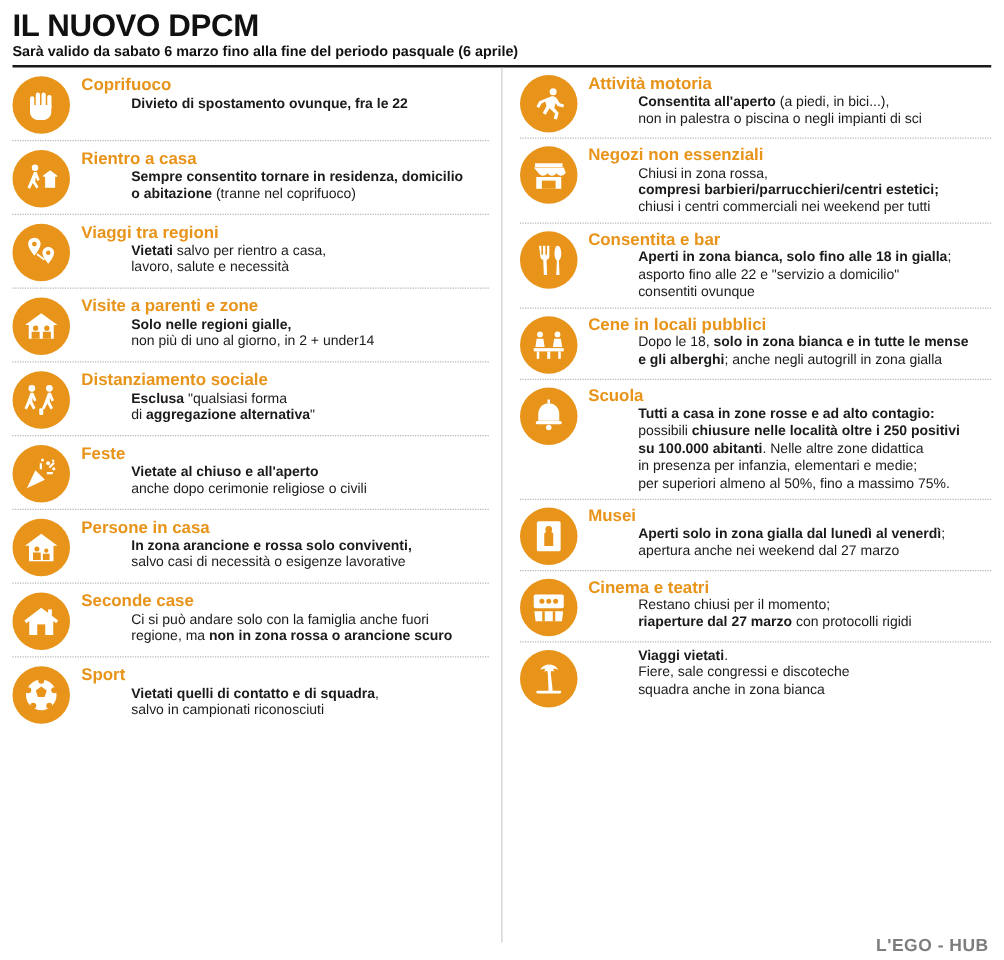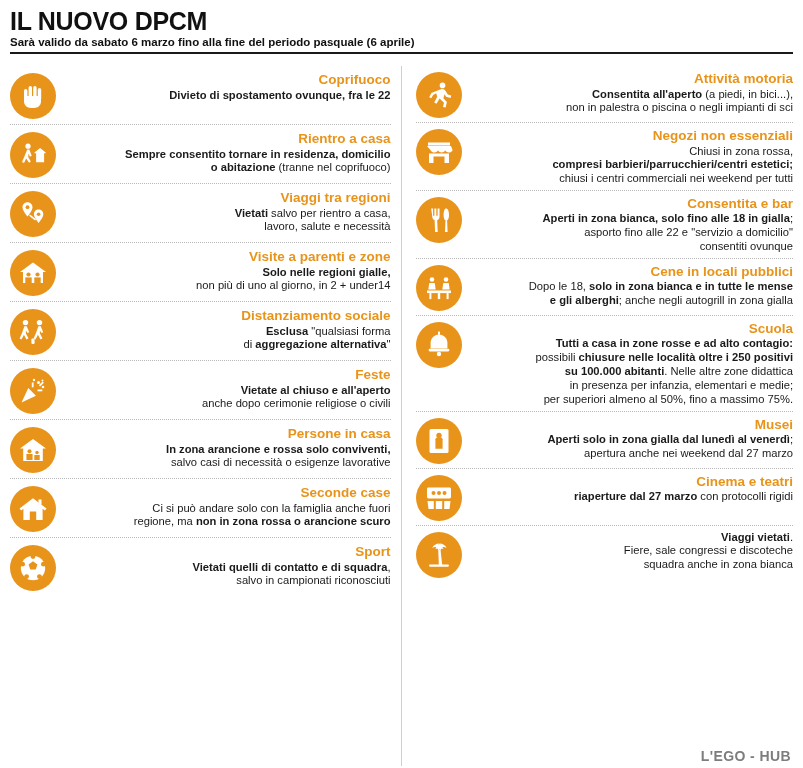--- a/index.html
+++ b/index.html
@@ -19,21 +19,21 @@
     width: 803px;
     height: 768px;
     box-sizing: border-box;
     padding: 8px 10px 0 10px;
     position: relative;
   }
   
   .header {
     border-bottom: 2px solid #1a1a1a;
     padding-bottom: 3px;
-    margin-bottom: 12px;
+    margin-bottom: 0;
   }
   .title {
     font-size: 25px;
     font-weight: bold;
     letter-spacing: -0.3px;
     line-height: 1.05;
     margin: 0 0 2px 0;
     color: #111;
   }
   .subtitle {
@@ -41,21 +41,20 @@
     font-weight: bold;
     line-height: 1.15;
     margin: 0;
     color: #111;
   }
   
   .columns {
     display: flex;
     gap: 0px;
     height: 700px;
-    text-align: right;
   }
   .col {
     width: 392px;
     box-sizing: border-box;
   }
   .col-left {
     padding-right: 10px;
     border-right: 1px solid #cfcfcf;
   }
   .col-right {
@@ -458,20 +457,21 @@
                 </g>
                 <path d="M3.5 18h23l-1 8h-21z"></path>
                 <rect x="9.8" y="18" width="2" height="8" fill="#e8941a"></rect>
                 <rect x="18.2" y="18" width="2" height="8" fill="#e8941a"></rect>
               </g>
             </svg>
           </div>
           <div class="entry-body">
             <div class="entry-title">Cinema e teatri</div>
             <div class="entry-lines">
+              <div class="line">Restano chiusi per il momento;</div>
               <div class="line"><b>riaperture dal 27 marzo</b> con protocolli rigidi</div>
             </div>
           </div>
         </div>
         <div class="entry">
           <div class="icon-wrap">
             <svg width="30" height="30" viewBox="0 0 30 30">
               <g fill="#fff">
                 <path d="M14.2 9.5h2.3l1.8 16.5h-3.4z"></path>
                 <path d="M15.4 3.5c3.2 0 6 1.8 7.2 4.4-2-1.3-4.5-1.3-6.3.1.6-2 .1-3.6-.9-4.5z"></path>

